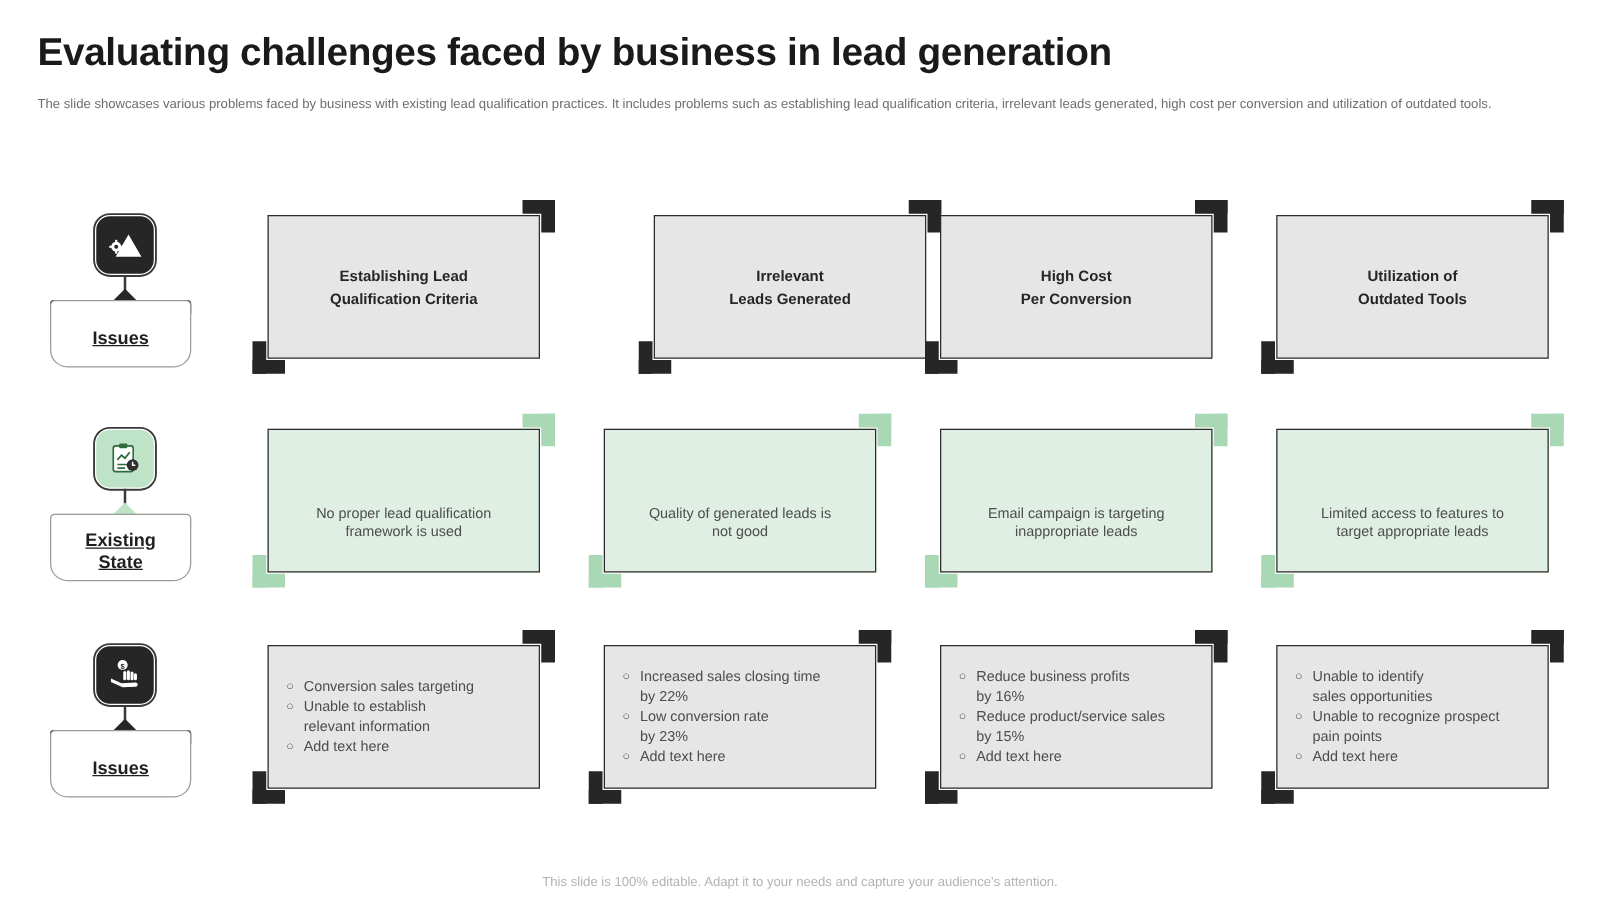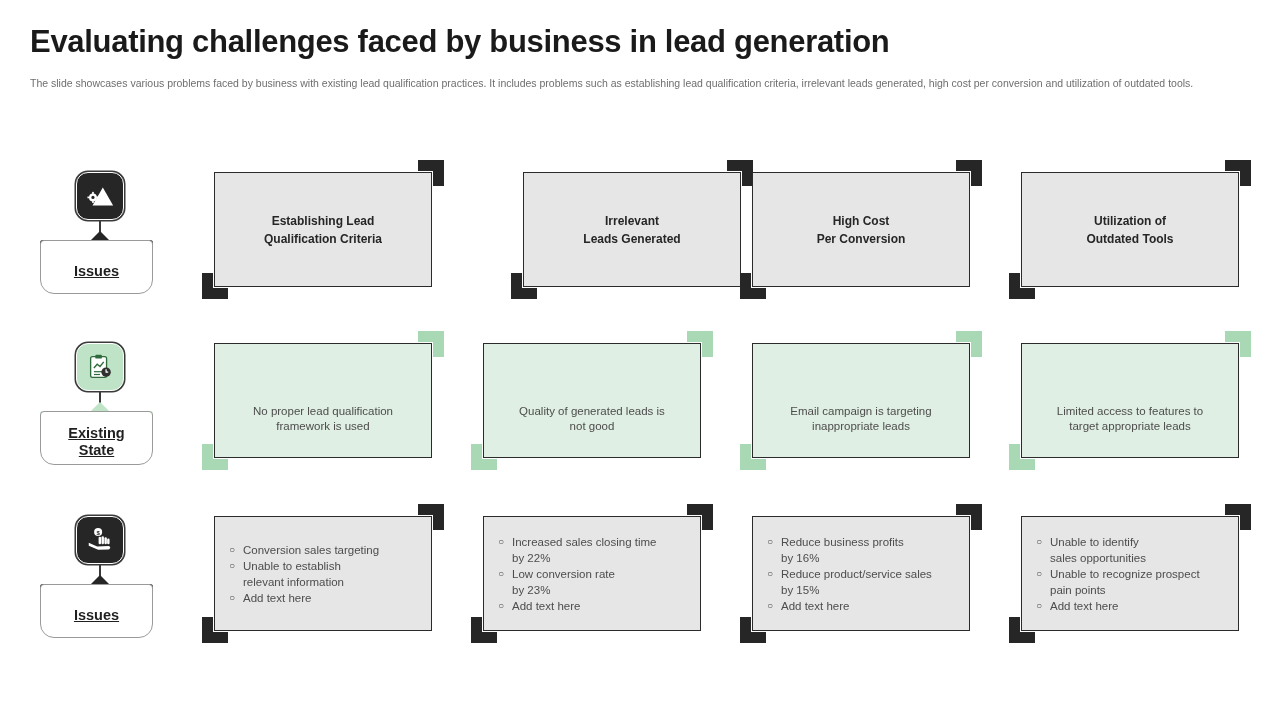--- a/index.html
+++ b/index.html
@@ -309,13 +309,14 @@
             </div>
             <div class="bullet-row">
               <span class="bullet-mark">○</span>
               <span class="bullet-text">Add text here</span>
             </div>
           </div>
         </div>
       </div>
     </div>
 
+  <div class="footer">This slide is 100% editable. Adapt it to your needs and capture your audience's attention.</div>
 </div>
 
 </body></html>

